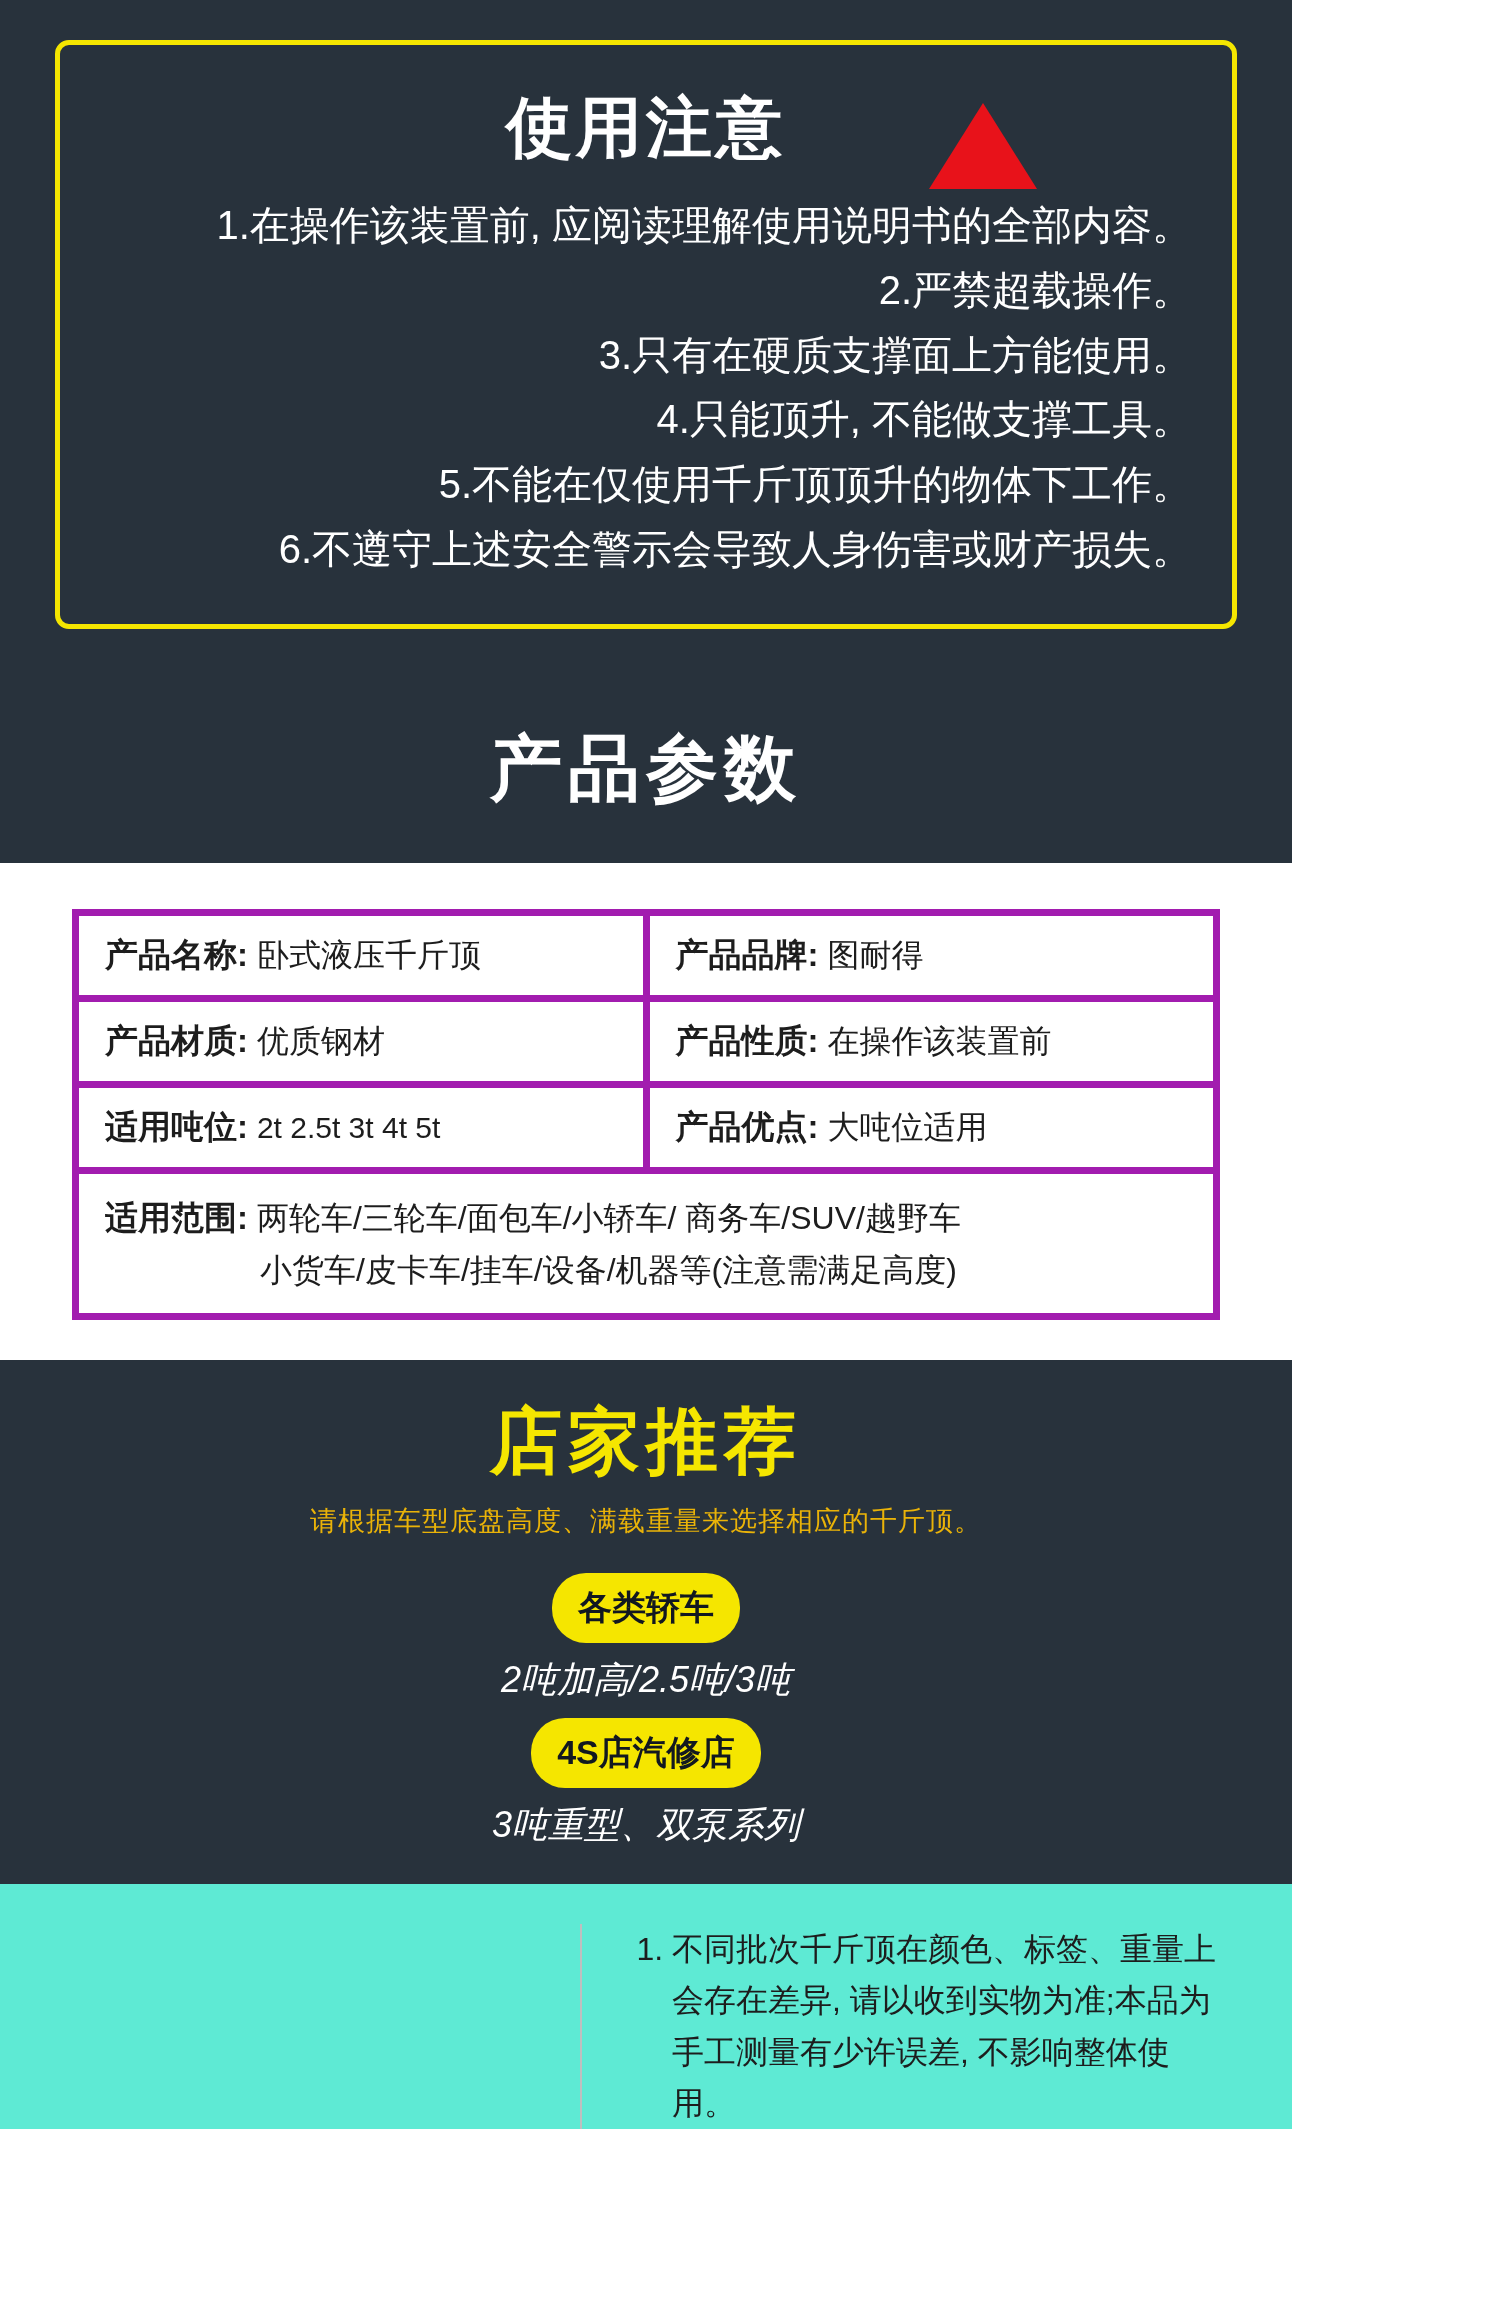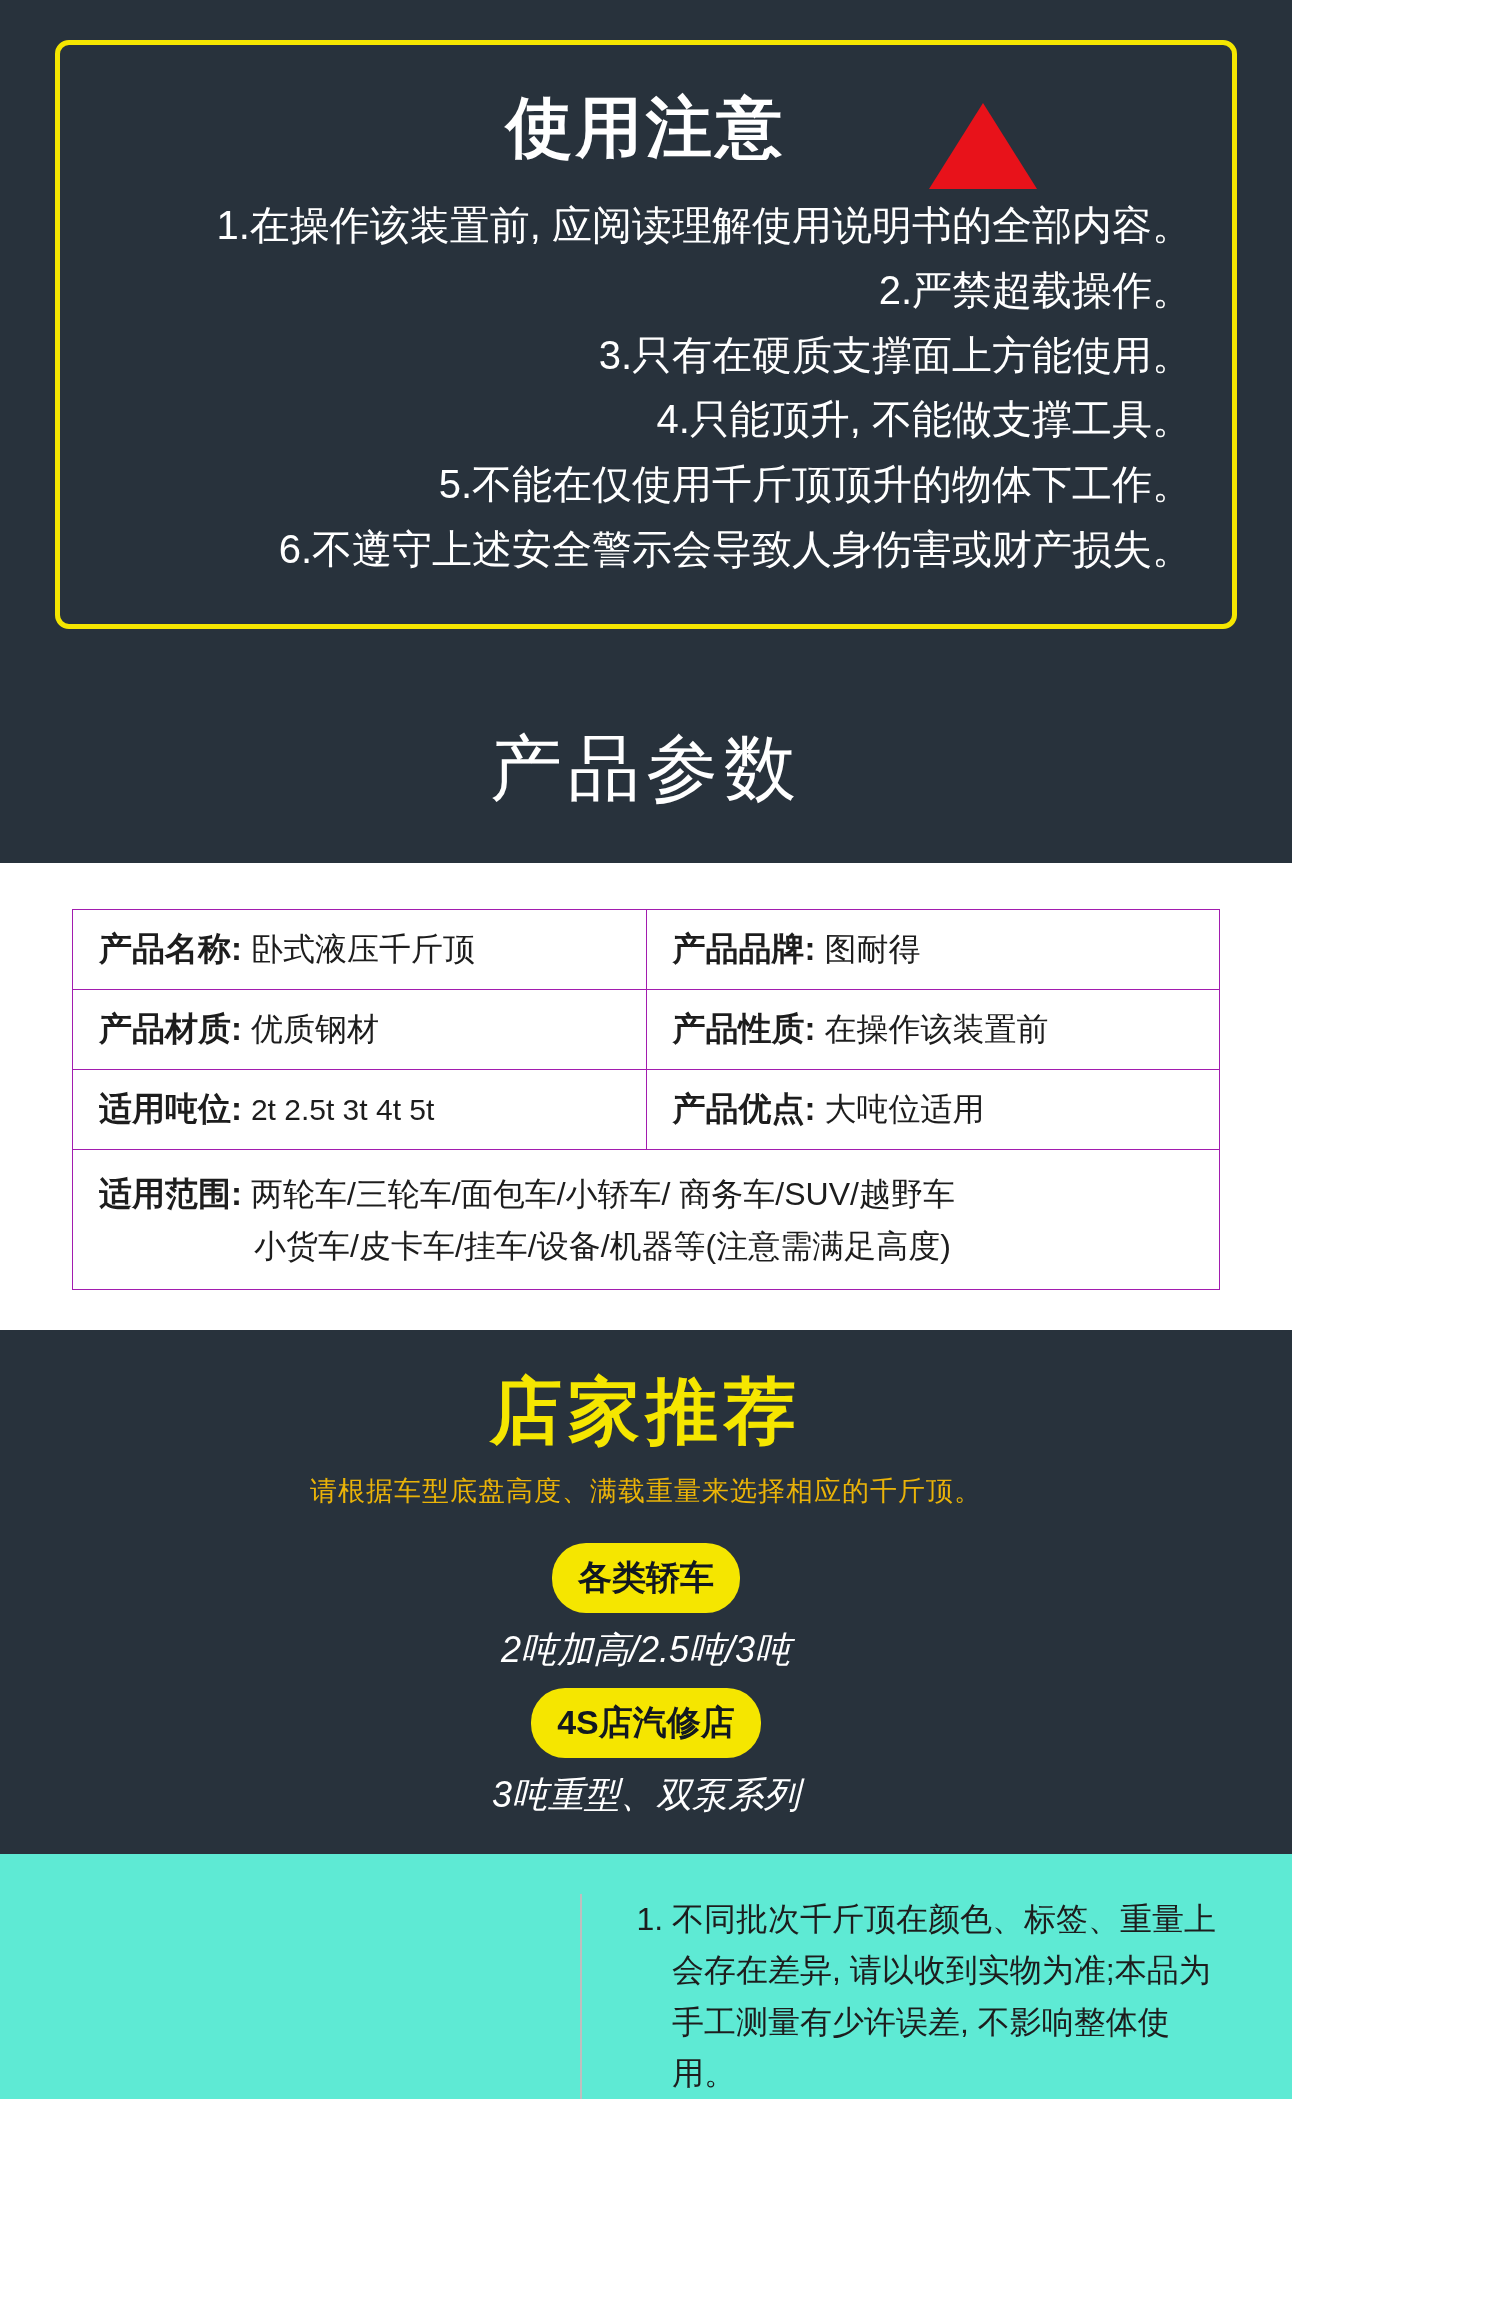--- a/index.html
+++ b/index.html
@@ -69,35 +69,35 @@
   }
 
   
   .params-header {
     background: #28323c;
     text-align: center;
     padding: 42px 0 46px 0;
   }
   .params-title {
     font-size: 72px;
-    font-weight: normal;
+    font-weight: bold;
     color: #ffffff;
     letter-spacing: 6px;
   }
   .params-body {
     background: #ffffff;
     padding: 46px 72px 40px 72px;
   }
   .param-table {
     width: 100%;
     border-collapse: collapse;
     border: 1px solid #c9daea;
   }
   .param-table td {
-    border: 1px solid #a21caf;
+    border: 7px solid #a21caf;
     padding: 17px 26px;
     font-size: 32px;
     color: #1d1d1d;
     vertical-align: middle;
     white-space: nowrap;
   }
   .param-table td.half { width: 50%; }
   .lbl {
     font-weight: bold;
     font-size: 33px;

